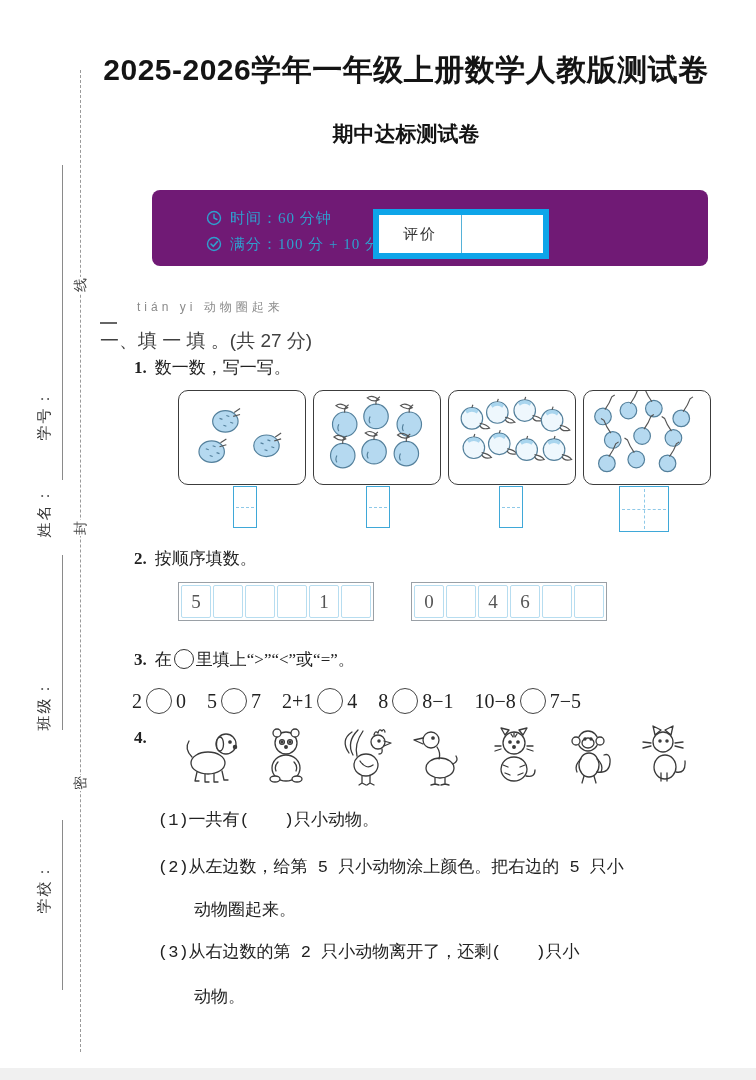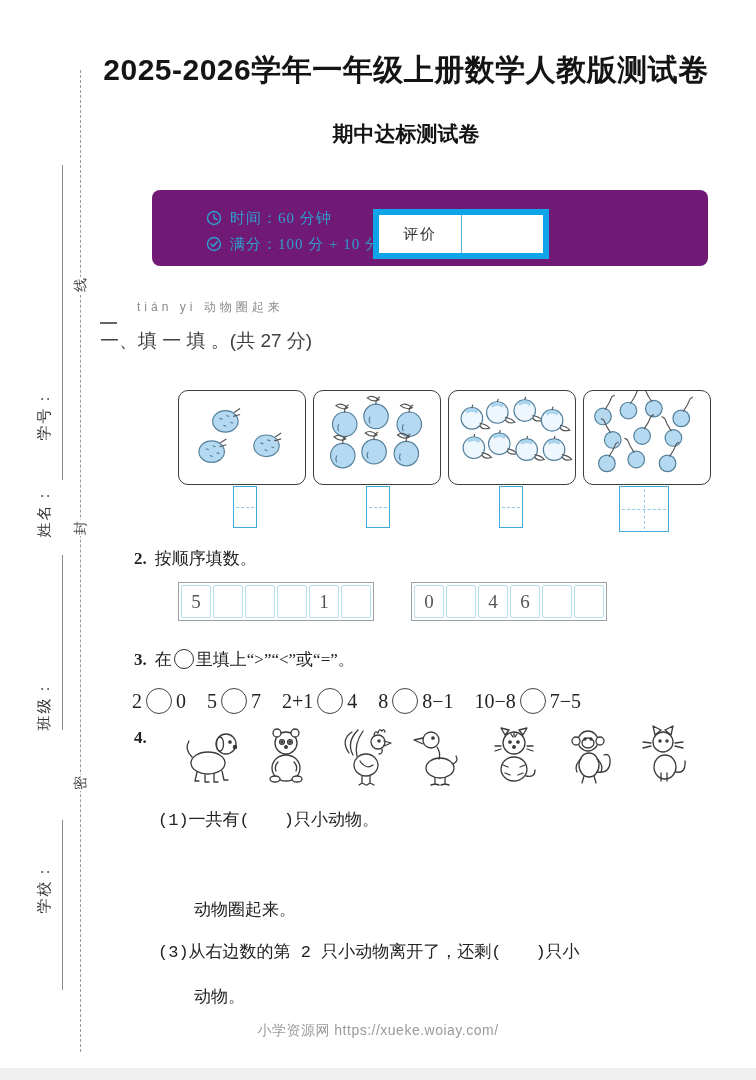--- a/index.html
+++ b/index.html
@@ -113,20 +113,23 @@
       </div>
       <div class="evalbox">
         <div class="lcell">评价</div>
         <div class="rcell"></div>
       </div>
     </div>
 
     <div class="pinyin">tián yi 动物圈起来</div>
     <div class="heading">一、填 一 填 。(共 27 分)</div>
 
+    <div class="qline" style="top:356px;">
+      <span class="qno">1.</span><span>数一数，写一写。</span>
+    </div>
     <div class="fruitrow" id="fruitrow">
         <div class="fruit-box"><svg width="126" height="90" viewBox="0 0 126 92" style="stroke-width:1.2">
             <g transform="translate(46,31)">
               <ellipse rx="13" ry="11" fill="#b5d9f0" stroke="#54809c"></ellipse>
               <path d="M-6,-3 l3,1 M1,-6 l3,1 M-2,4 l3,1 M5,1 l3,1" stroke="#54809c" fill="none"></path>
               <path d="M9,-9 l6,-4 M8,-5 l7,-2" stroke="#555" fill="none"></path>
             </g>
             <g transform="translate(32,62)">
               <ellipse rx="13" ry="11" fill="#b5d9f0" stroke="#54809c"></ellipse>
               <path d="M-6,-3 l3,1 M1,-6 l3,1 M-2,4 l3,1 M5,1 l3,1" stroke="#54809c" fill="none"></path>
@@ -416,21 +419,21 @@
             <circle cx="31" cy="19" r="1.1" fill="#3a3a3a"></circle>
             <path d="M15 21 l-8 -1 M15 24 l-8 2 M39 21 l8 -1 M39 24 l8 2" fill="none"></path>
             <ellipse cx="29" cy="45" rx="11" ry="12"></ellipse>
             <path d="M40 50 q10 2 9 -11" fill="none"></path>
             <path d="M25 51 l0 8 M31 51 l0 8" fill="none"></path>
           </svg>
         </div>
       </div>
 
     <div class="subq" style="top:808px;">(1)一共有(　　)只小动物。</div>
+    <div class="subq" style="top:855px;">(2)从左边数，给第 5 只小动物涂上颜色。把右边的 5 只小</div>
     <div class="subq cont" style="top:898px;">动物圈起来。</div>
     <div class="subq" style="top:940px;">(3)从右边数的第 2 只小动物离开了，还剩(　　)只小</div>
     <div class="subq cont" style="top:985px;">动物。</div>
 
   </div>
 
-  <div class="footer">小学资源网 https://xueke.woiay.com/</div>
   <div class="bottom-strip"></div>
 </div>
 
 </body></html>

